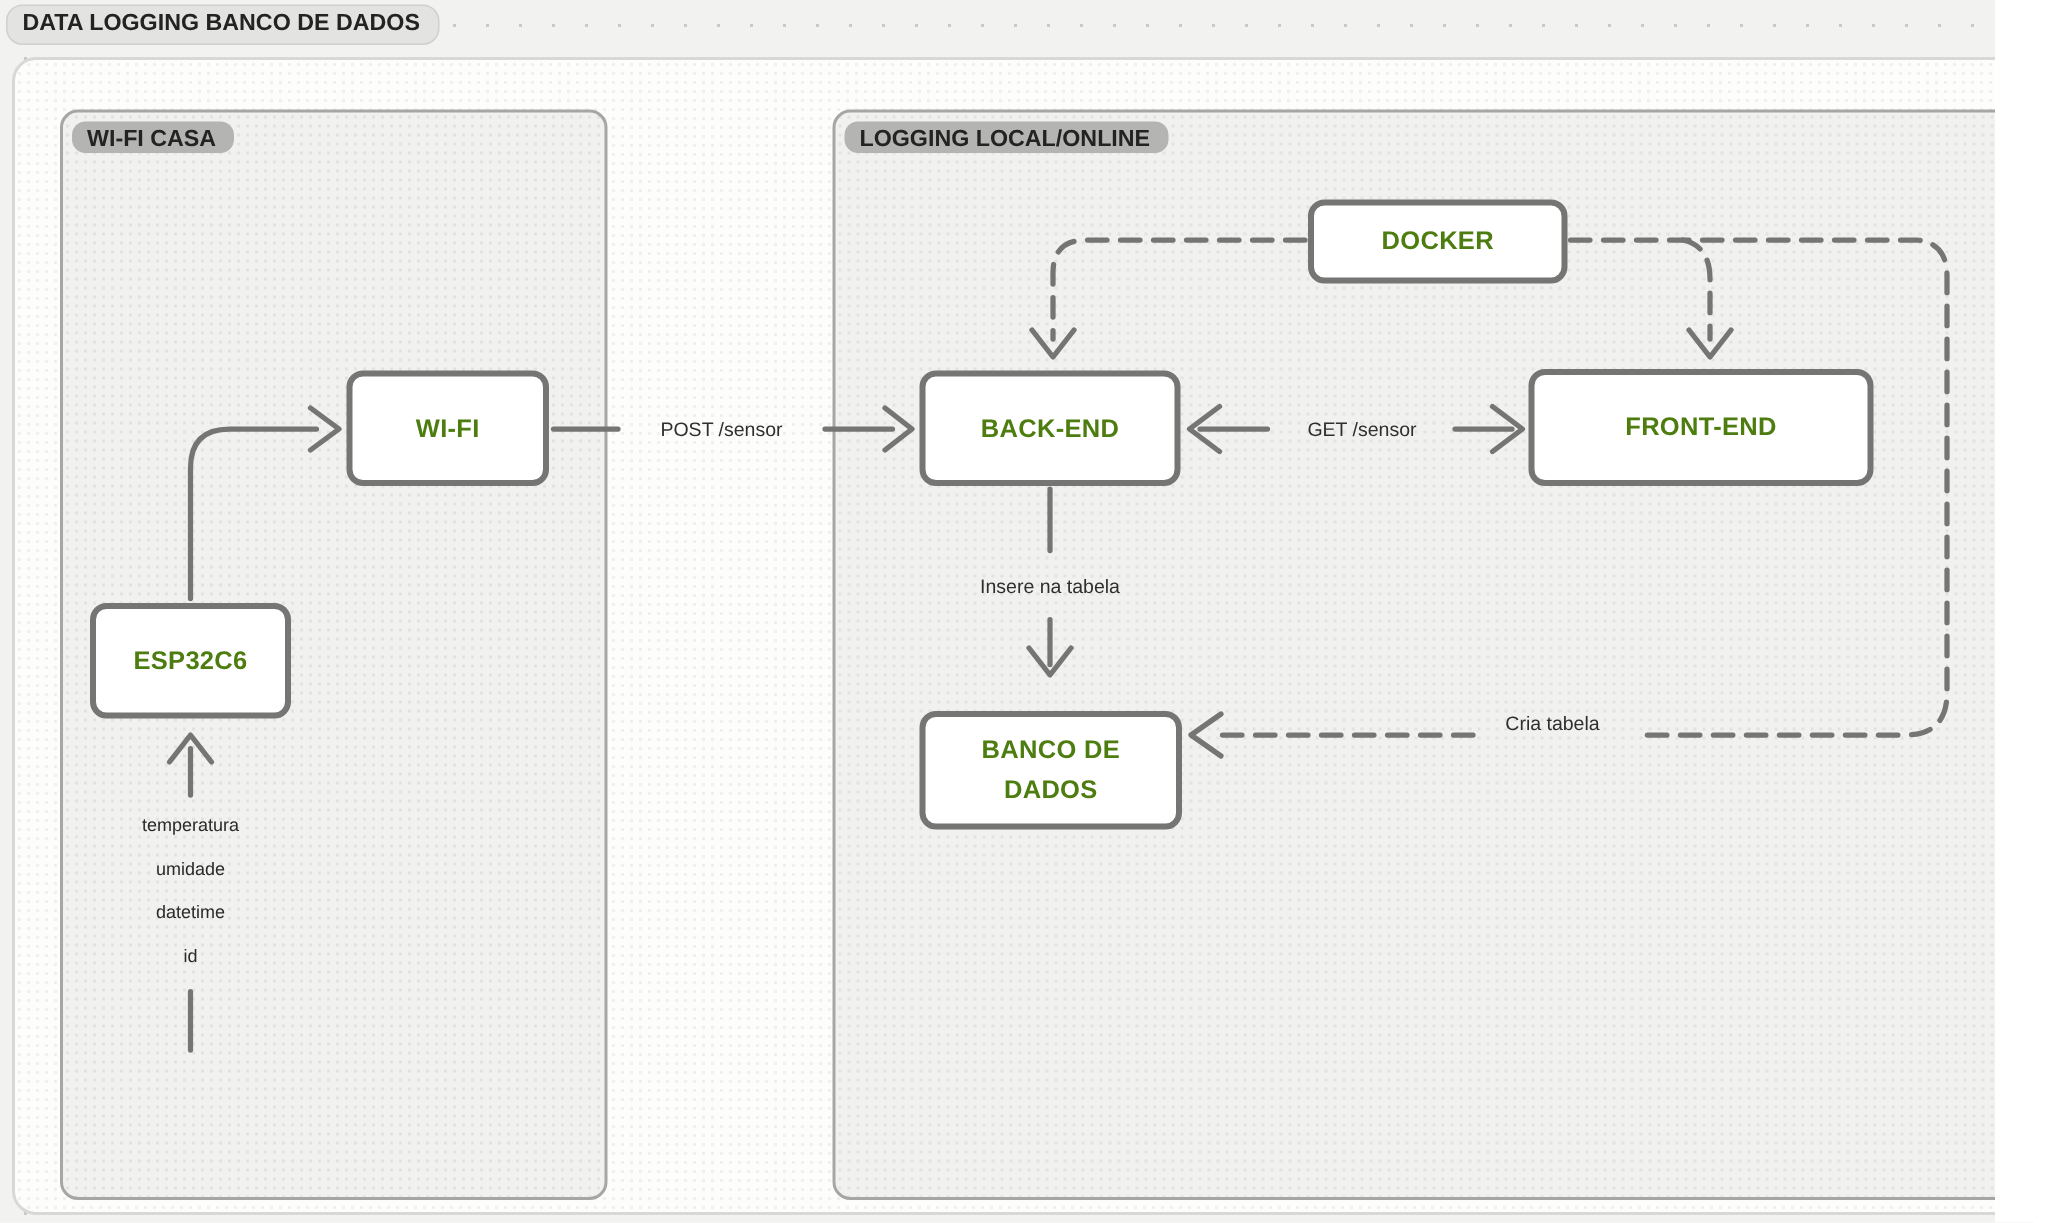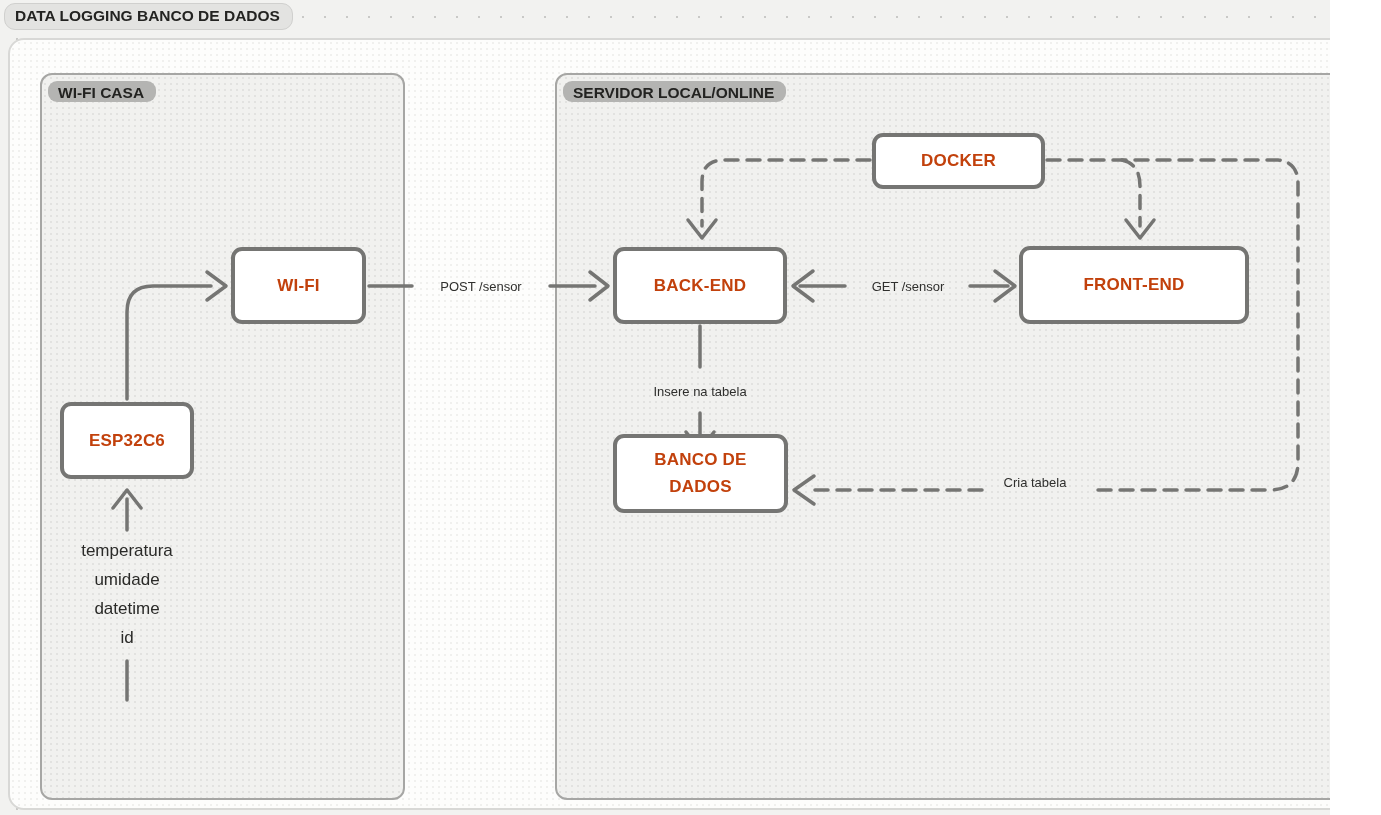--- a/index.html
+++ b/index.html
@@ -36,50 +36,50 @@
   .frame-servidor{left:555px;width:800px;}
   .frame-pill{
     left:6px;top:6px;background:#b4b4b2;border-radius:9px;
     padding:3px 12px 0 10px;font-size:15.5px;
   }
   #connectors{position:absolute;left:0;top:0;z-index:5;pointer-events:none;}
   .node{
     position:absolute;display:flex;align-items:center;justify-content:center;
     background:#ffffff;border:4px solid #757573;border-radius:11px;
     box-sizing:border-box;z-index:10;
-    font-weight:bold;font-size:17px;color:#c2410c;letter-spacing:.2px;
+    font-weight:bold;font-size:17px;color:#4d7c0f;letter-spacing:.2px;
     text-align:center;
   }
   .node-label{pointer-events:none;}
   .node-banco .node-label{max-width:118px;line-height:1.55;}
   .edge-label{
     position:absolute;transform:translate(-50%,-50%);
     font-weight:normal;font-size:13px;color:#2f2f2d;white-space:nowrap;z-index:8;
   }
   .sensor-fields{
     position:absolute;left:127px;top:536px;transform:translateX(-50%);
-    font-size:17px;color:#2a2a28;text-align:center;line-height:29px;
+    font-size:12px;color:#2a2a28;text-align:center;line-height:29px;
     white-space:nowrap;z-index:8;
   }
 </style>
 </head>
 <body>
 
 <div id="stage">
 
   <div class="big-frame"></div>
 
   <span class="pill canvas-title">DATA LOGGING BANCO DE DADOS</span>
 
   <div class="container-frame frame-wifi">
     <span class="pill frame-pill">WI-FI CASA</span>
   </div>
 
   <div class="container-frame frame-servidor">
-    <span class="pill frame-pill">SERVIDOR LOCAL/ONLINE</span>
+    <span class="pill frame-pill">LOGGING LOCAL/ONLINE</span>
   </div>
 
   <svg id="connectors" width="1381" height="815" viewBox="0 0 1381 815">
     <g stroke="#757573" stroke-width="3.5" fill="none" stroke-linecap="round" stroke-linejoin="round">
 
       <path d="M127,399 V312 Q127,286 153,286 H211"></path>
       <polyline points="207,272 226,286 207,300"></polyline>
       <path d="M369,286 H412"></path>
       <path d="M550,286 H595"></path>
       <polyline points="590,272 608,286 590,300"></polyline>
@@ -132,17 +132,17 @@
   </div>
 
   <div class="node" style="left:613px;top:247px;width:174px;height:77px">
     <span class="node-label">BACK-END</span>
   </div>
 
   <div class="node" style="left:1019px;top:246px;width:230px;height:78px">
     <span class="node-label">FRONT-END</span>
   </div>
 
-  <div class="node node-banco" style="left:613px;top:434px;width:175px;height:79px">
+  <div class="node node-banco" style="left:613px;top:474px;width:175px;height:79px">
     <span class="node-label">BANCO DE DADOS</span>
   </div>
 
 </div>
 
 </body></html>

